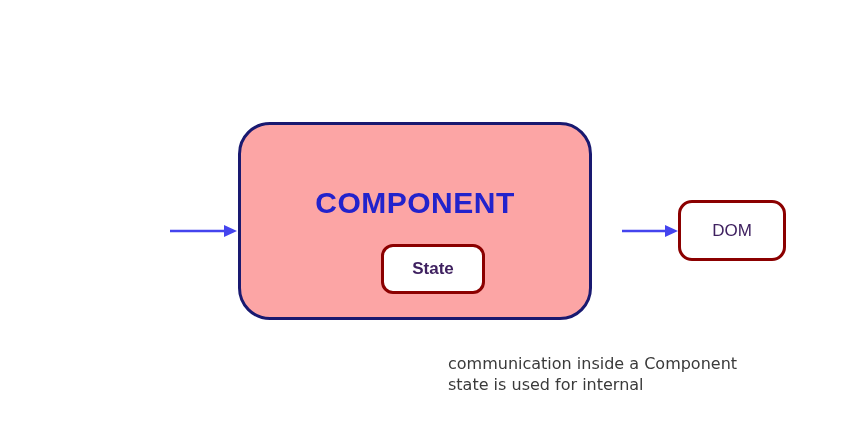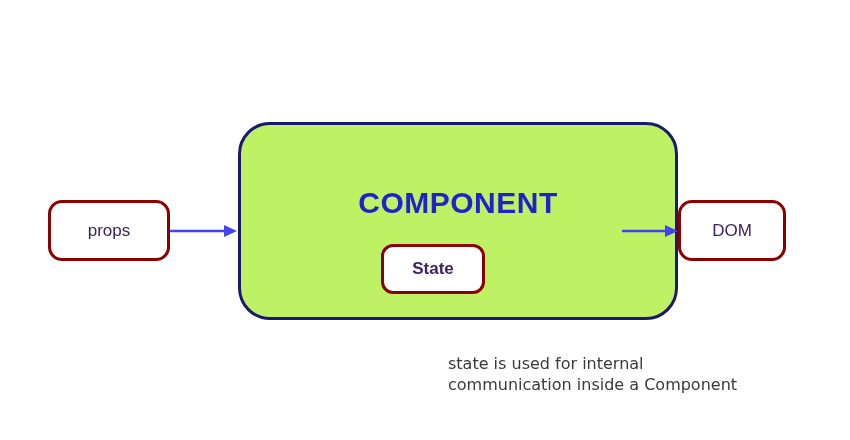--- a/index.html
+++ b/index.html
@@ -29,24 +29,24 @@
     align-items: center;
     justify-content: center;
     color: var(--label-text);
     font-size: 17px;
   }
   .props-box { left: 48px;  top: 200px; width: 122px; height: 61px; }
   .dom-box   { left: 678px; top: 200px; width: 108px; height: 61px; }
   .component-box {
     position: absolute;
     left: 238px; top: 122px;
-    width: 440px; height: 198px;
+    width: 354px; height: 198px;
     border: 3px solid var(--component-border);
     border-radius: 32px;
-    background: #bef264;
+    background: #fca5a5;
   }
   .component-title {
     position: absolute;
     left: 0; right: 0;
     top: 61px;
     text-align: center;
     font-size: 30px;
     font-weight: bold;
     color: var(--component-text);
     letter-spacing: 0.5px;
@@ -69,23 +69,20 @@
     font-size: 16px;
     line-height: 21px;
     color: var(--caption-text);
   }
 </style>
 </head>
 <body>
 
 <div class="canvas">
 
-  <div class="box props-box">
-    <span>props</span>
-  </div>
 
   <svg class="arrow arrow-1" width="72" height="20" viewBox="0 0 72 20">
     <line x1="2" y1="10" x2="56" y2="10"></line>
     <polygon points="56,4 69,10 56,16"></polygon>
   </svg>
 
   <div class="component-box">
     <div class="component-title">COMPONENT</div>
     <div class="box state-box">
       <span>State</span>
@@ -95,17 +92,17 @@
   <svg class="arrow arrow-2" width="60" height="20" viewBox="0 0 60 20">
     <line x1="2" y1="10" x2="45" y2="10"></line>
     <polygon points="45,4 58,10 45,16"></polygon>
   </svg>
 
   <div class="box dom-box">
     <span>DOM</span>
   </div>
 
   <div class="caption">
+    <div>communication inside a Component</div>
     <div>state is used for internal</div>
-    <div>communication inside a Component</div>
   </div>
 
 </div>
 
 </body></html>

